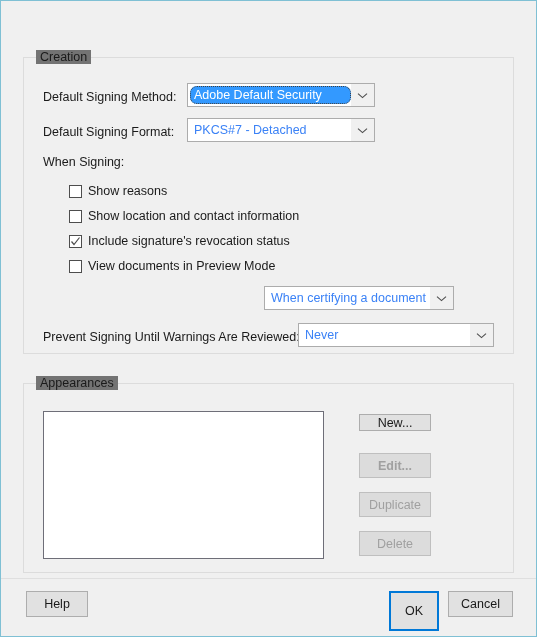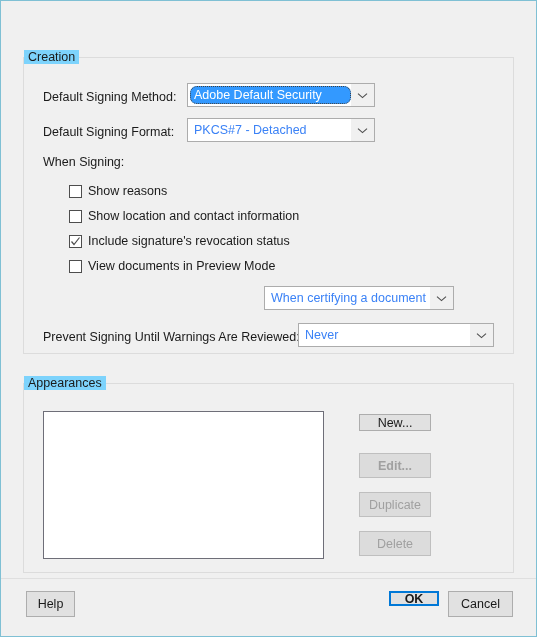--- a/index.html
+++ b/index.html
@@ -55,22 +55,22 @@
 
   
   .groupbox {
     position: absolute;
     border: 1px solid #dcdcdc;
     box-sizing: border-box;
   }
   .group-title {
     position: absolute;
     top: -8px;
-    left: 0;
-    background: #7dd3fc;
+    left: 12px;
+    background: #737373;
     padding: 0 4px;
     font-size: 12.5px;
     color: #1a1a1a;
     white-space: nowrap;
   }
   #group-creation {
     left: 22px;
     top: 56px;
     width: 491px;
     height: 297px;
@@ -206,22 +206,22 @@
   #btn-delete    { left: 358px; top: 530px;  width: 72px; height: 25px; }
 
   #footer-sep {
     position: absolute;
     left: 0px;
     top: 577px;
     width: 535px;
     height: 1px;
     background: #dfdfdf;
   }
-  #btn-help   { left: 25px;  top: 590px; width: 49px; height: 26px; }
-  #btn-ok     { left: 388px; top: 590px; width: 50px; height: 15px; font-weight: bold; }
+  #btn-help   { left: 25px;  top: 590px; width: 62px; height: 26px; }
+  #btn-ok     { left: 388px; top: 590px; width: 50px; height: 40px; }
   #btn-cancel { left: 447px; top: 590px; width: 65px; height: 26px; }
 </style>
 </head>
 <body>
 
 <div id="dialog">
 
 
   <div class="groupbox" id="group-creation">
     <div class="group-title">Creation</div>

